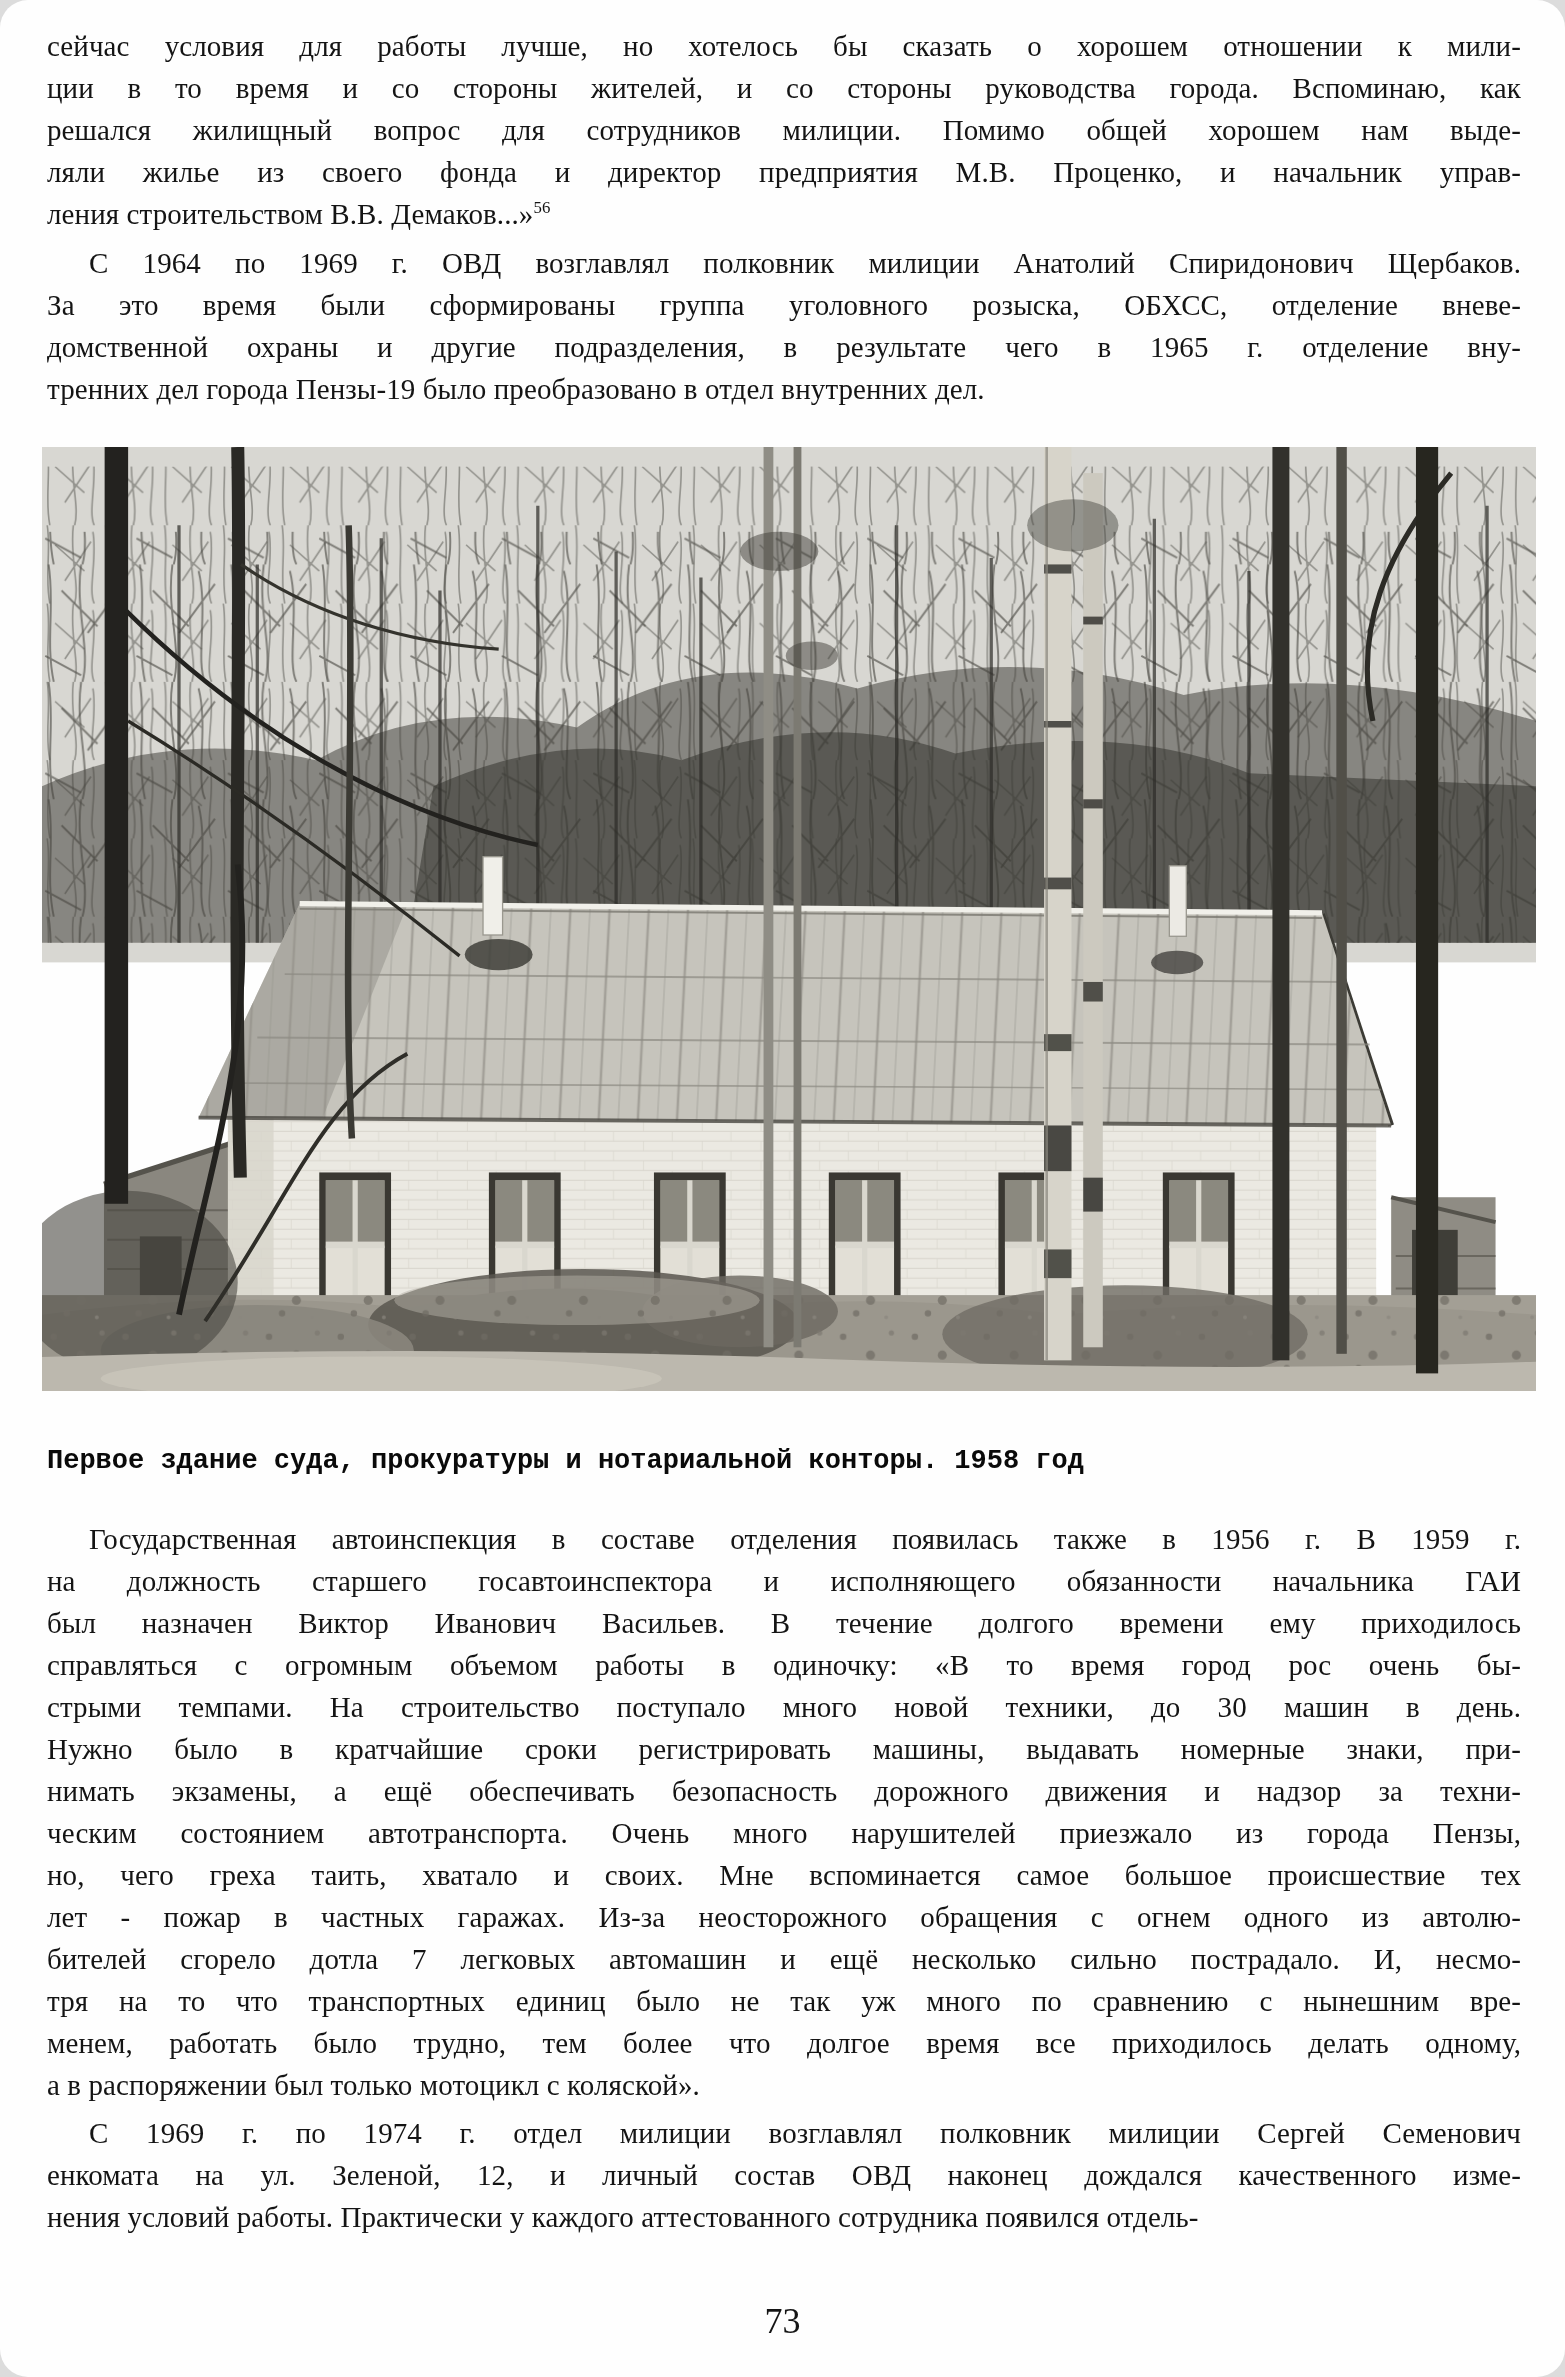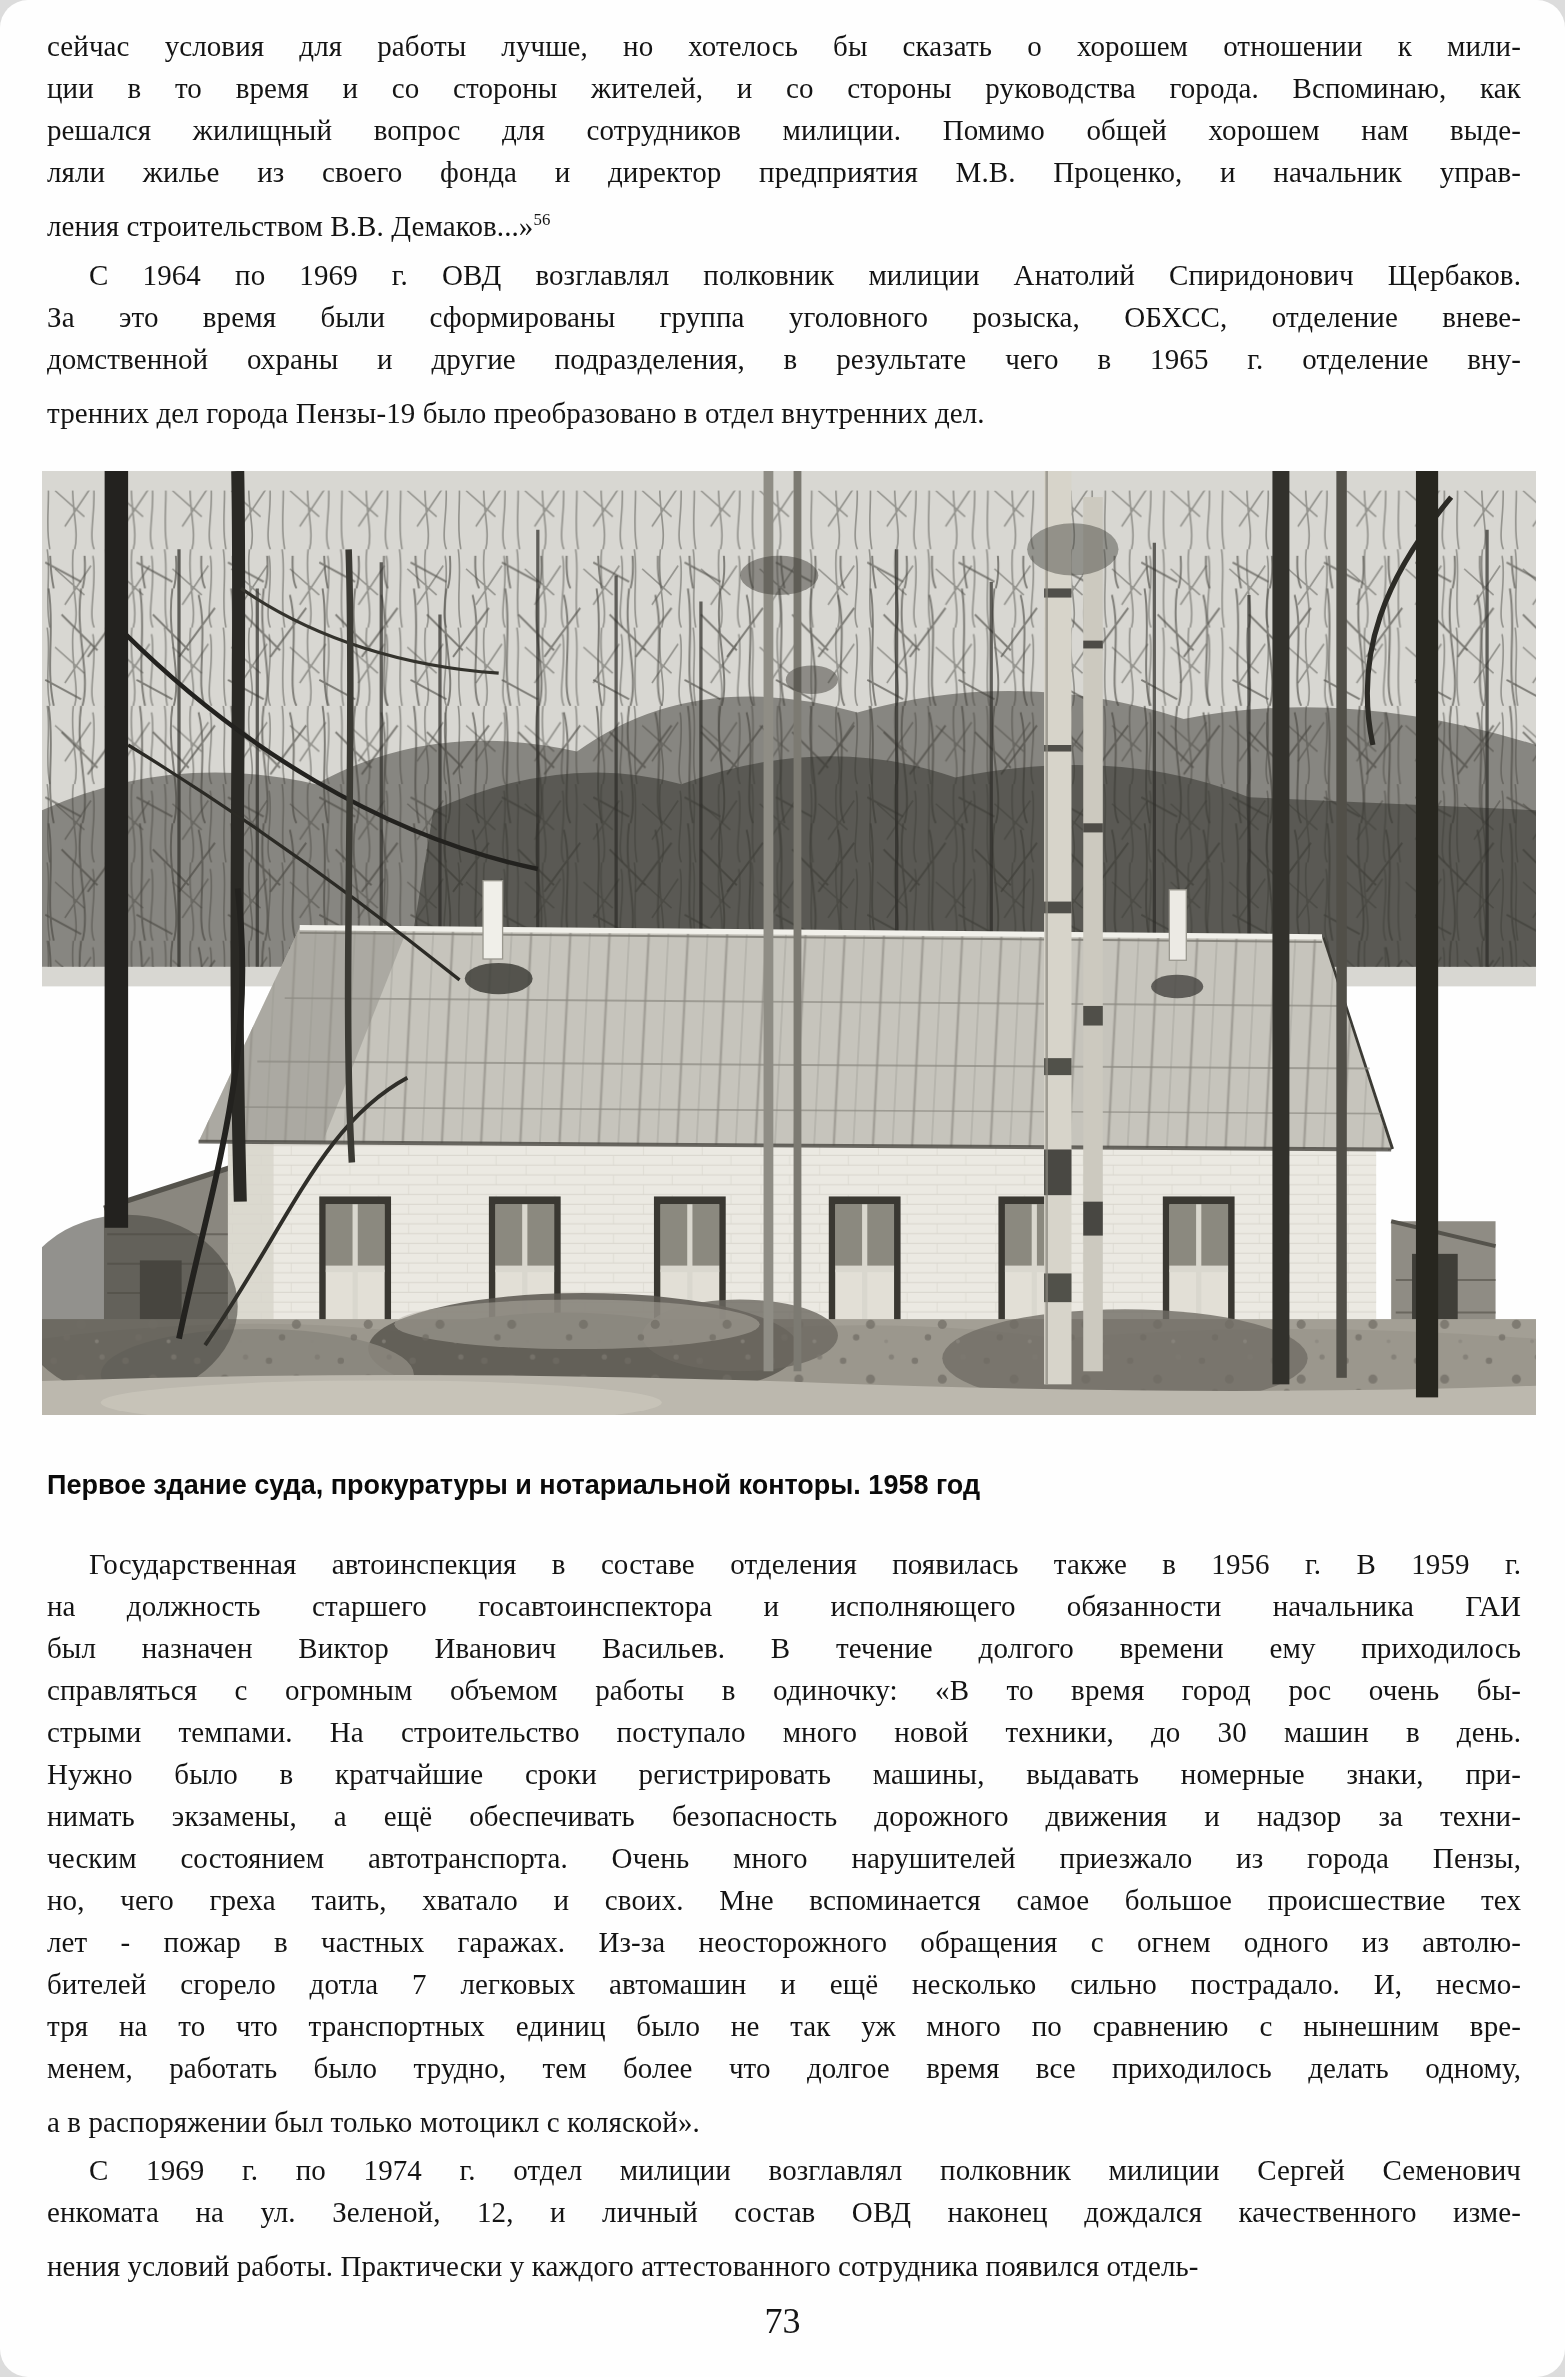--- a/index.html
+++ b/index.html
@@ -17,32 +17,32 @@
   #text-top { padding-top:25px; }
   #text-bottom { margin-top:42px; }
   .para + .para { margin-top:6.5px; }
   .line {
     font-size:29px;
     line-height:42px;
     text-align:justify;
     text-align-last:justify;
     letter-spacing:0.1px;
   }
-  .line.last { text-align-last:left;margin-top:12px; }
+  .line.last { text-align-last:left; }
   .line.indent { text-indent:42px; }
   sup.fnref { font-size:0.58em; vertical-align:super; line-height:0; }
   figure.photo {
     margin:37px 0 0 42px;
     width:1494px; height:944px;
     padding:0;
   }
   figure.photo svg { display:block; width:1494px; height:944px; }
   .caption {
     margin:55px 0 0 47px;
-    font-family:Liberation Sans, sans-serif;
+    font-family:Liberation Mono, monospace;
     font-weight:700;
     font-size:27px;
     color:#0a0a0a;
   }
   .page-number {
     position:absolute;
     bottom:35px; left:0;
     width:100%;
     text-align:center;
     font-size:36px;

